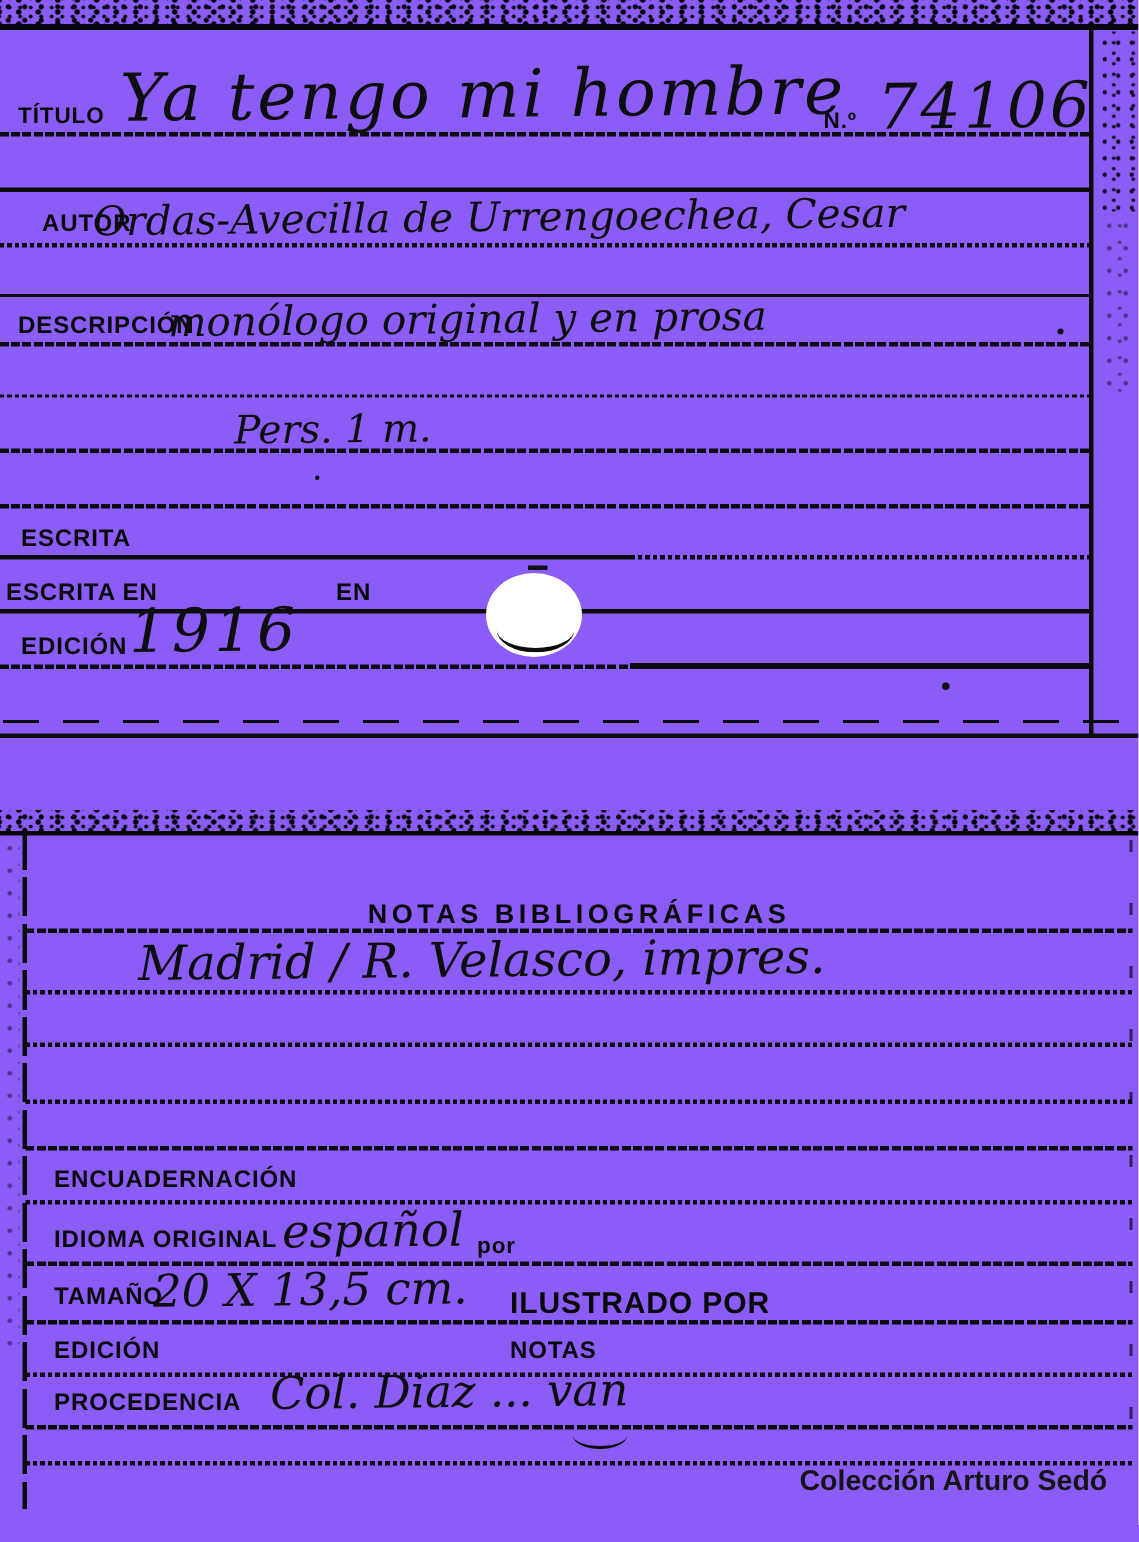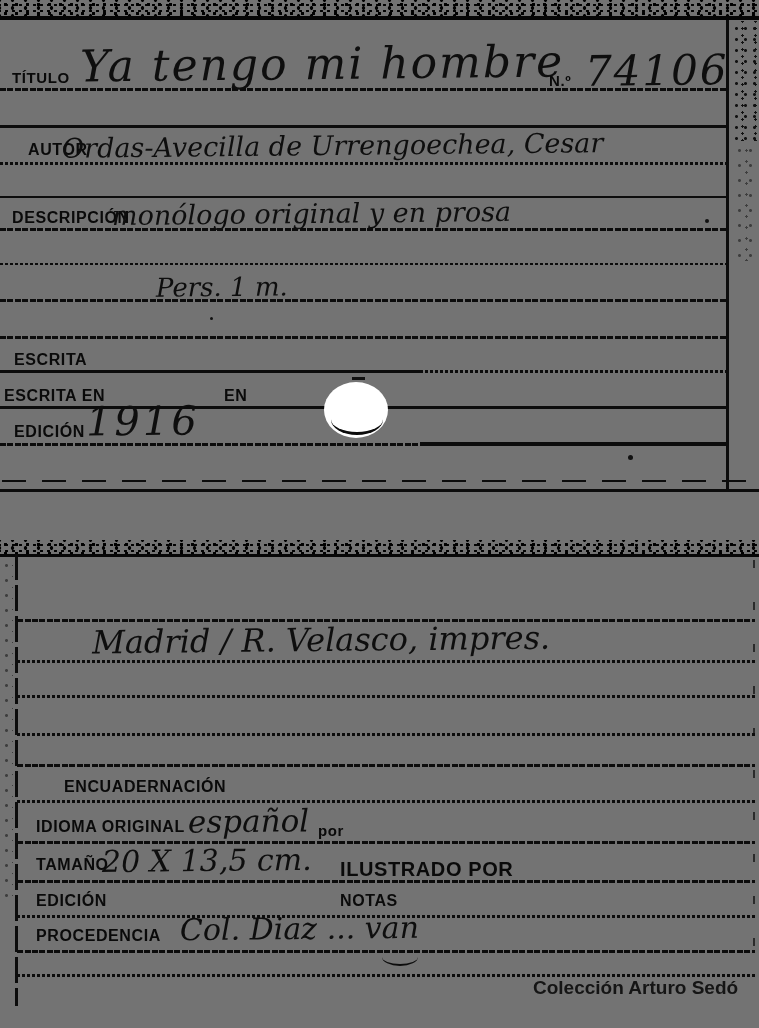--- a/index.html
+++ b/index.html
@@ -1,17 +1,17 @@
 <!DOCTYPE html>
 <html><head>
 <meta charset="utf-8">
 <style>
   html,body{margin:0;padding:0;background:#fff;}
   #page{
-    position:relative;width:759px;height:1028px;background:#737373;overflow:hidden;
+    position:relative;width:759px;height:1028px;background:#8b5cf6;overflow:hidden;
     font-family:"Liberation Sans",sans-serif;
   }
   
   .rule{position:absolute;height:3px;}
   .dotted{background-image:repeating-linear-gradient(90deg,#0c0c0c 0 3px,transparent 3px 5px);}
   .dotted-dense{background-image:repeating-linear-gradient(90deg,#0c0c0c 0 6px,transparent 6px 7.5px);}
   .solid{background:#0c0c0c;}
   .dashed-long{height:2px;background-image:repeating-linear-gradient(90deg,#0c0c0c 0 24px,transparent 24px 40px);}
   
   .noise-h{
@@ -111,23 +111,24 @@
   <div class="rule dotted" style="left:17px;top:695px;width:738px;"></div>
   <div class="rule dotted" style="left:17px;top:733px;width:738px;"></div>
   <div class="rule dotted-dense" style="left:17px;top:764px;width:738px;"></div>
   <div class="rule dotted" style="left:17px;top:800px;width:738px;"></div>
   <div class="rule dotted-dense" style="left:17px;top:841px;width:738px;"></div>
   <div class="rule dotted-dense" style="left:17px;top:880px;width:738px;"></div>
   <div class="rule dotted" style="left:17px;top:915px;width:738px;"></div>
   <div class="rule dotted-dense" style="left:17px;top:950px;width:738px;"></div>
   <div class="rule dotted" style="left:17px;top:974px;width:738px;"></div>
 
+  <span class="hdr" style="left:17px;top:600px;width:738px;font-size:18px;">NOTAS BIBLIOGRÁFICAS</span>
   <span class="hw" style="left:92px;top:624px;font-size:32px;">Madrid / R. Velasco, impres.</span>
 
-  <span class="lb" style="left:36px;top:779px;font-size:16px;margin-left:28px;">ENCUADERNACIÓN</span>
+  <span class="lb" style="left:36px;top:779px;font-size:16px;">ENCUADERNACIÓN</span>
 
   <span class="lb" style="left:36px;top:819px;font-size:16px;">IDIOMA ORIGINAL</span>
   <span class="hw" style="left:188px;top:806px;font-size:31px;">español</span>
   <span class="lb" style="left:318px;top:823px;font-size:15px;">por</span>
 
   <span class="lb" style="left:36px;top:857px;font-size:16px;">TAMAÑO</span>
   <span class="hw" style="left:102px;top:846px;font-size:30px;">20 X 13,5 cm.</span>
   <span class="lb" style="left:340px;top:859px;font-size:20px;">ILUSTRADO POR</span>
 
   <span class="lb" style="left:36px;top:893px;font-size:16px;">EDICIÓN</span>

